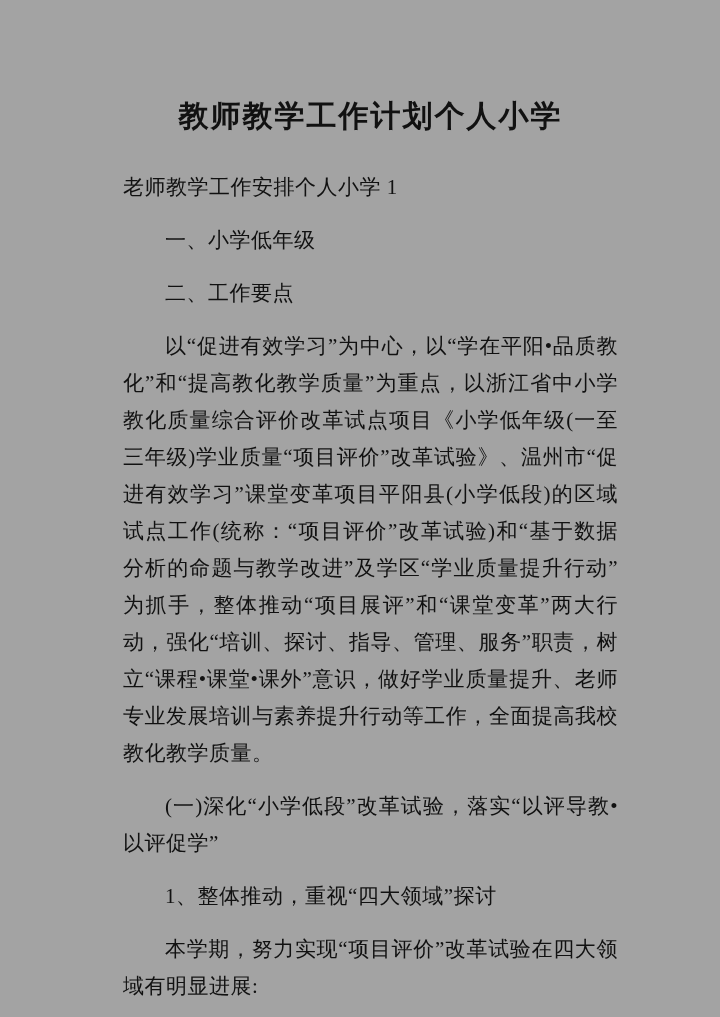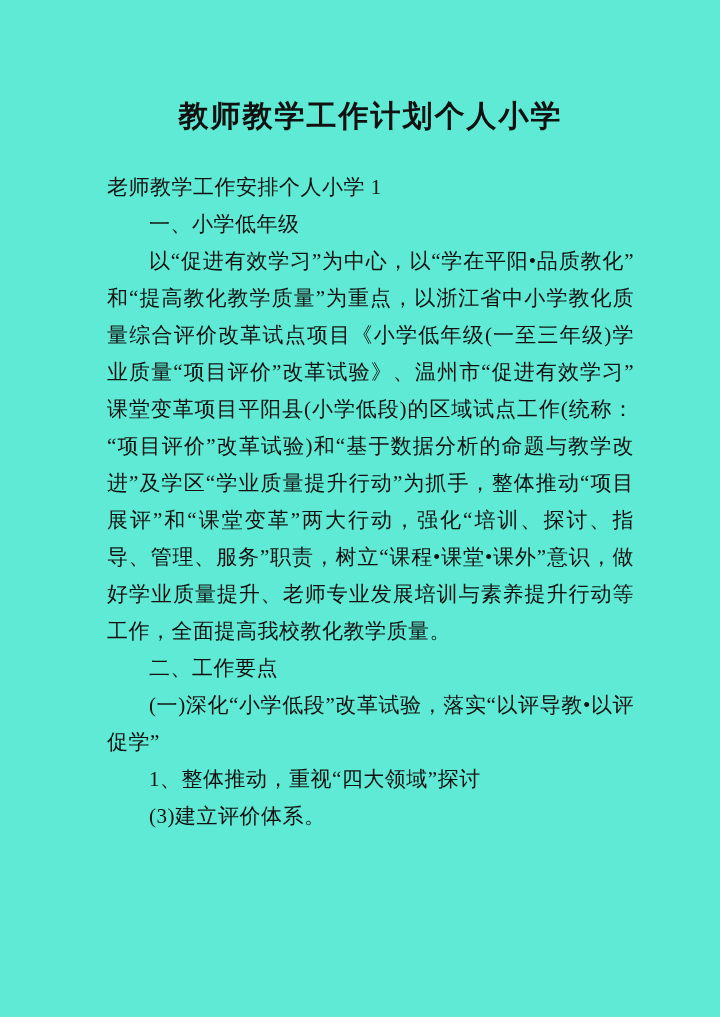--- a/index.html
+++ b/index.html
@@ -12,32 +12,32 @@
     height: 1017px;
     overflow: hidden;
     font-family: "Liberation Serif", "DejaVu Serif", serif;
     color: #111111;
   }
   .page {
     box-sizing: border-box;
     width: 720px;
     height: 1017px;
     padding: 96px 86px 0 107px;
-    background: #5eead4;
+    background: #a3a3a3;
   }
   .doc-title {
     margin: 0 0 33px 0;
     font-size: 30px;
     line-height: 40px;
     font-weight: bold;
     text-align: center;
     letter-spacing: 2px;
   }
   .para {
-    margin: 0;
+    margin: 16px;
     font-size: 21px;
     line-height: 37px;
     text-align: justify;
     text-justify: inter-ideograph;
     word-break: break-all;
     letter-spacing: 0.5px;
   }
   .para.indent {
     text-indent: 2em;
   }
@@ -45,23 +45,24 @@
 </head>
 <body>
 
 <div class="page">
   <h1 class="doc-title">教师教学工作计划个人小学</h1>
 
   <p class="para">老师教学工作安排个人小学 1</p>
 
   <p class="para indent">一、小学低年级</p>
 
+  <p class="para indent">二、工作要点</p>
+
   <p class="para indent">以“促进有效学习”为中心，以“学在平阳•品质教化”和“提高教化教学质量”为重点，以浙江省中小学教化质量综合评价改革试点项目《小学低年级(一至三年级)学业质量“项目评价”改革试验》、温州市“促进有效学习”课堂变革项目平阳县(小学低段)的区域试点工作(统称：“项目评价”改革试验)和“基于数据分析的命题与教学改进”及学区“学业质量提升行动”为抓手，整体推动“项目展评”和“课堂变革”两大行动，强化“培训、探讨、指导、管理、服务”职责，树立“课程•课堂•课外”意识，做好学业质量提升、老师专业发展培训与素养提升行动等工作，全面提高我校教化教学质量。</p>
-
-  <p class="para indent">二、工作要点</p>
 
   <p class="para indent">(一)深化“小学低段”改革试验，落实“以评导教•以评促学”</p>
 
   <p class="para indent">1、整体推动，重视“四大领域”探讨</p>
 
+  <p class="para indent">本学期，努力实现“项目评价”改革试验在四大领域有明显进展:</p>
 
   <p class="para indent">(3)建立评价体系。</p>
 </div>
 
 </body></html>

